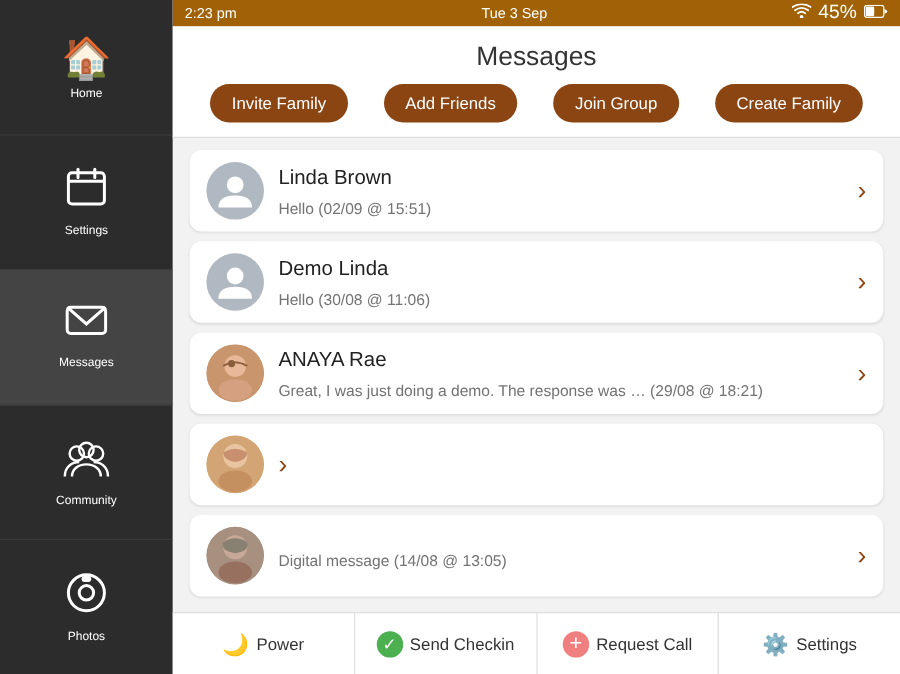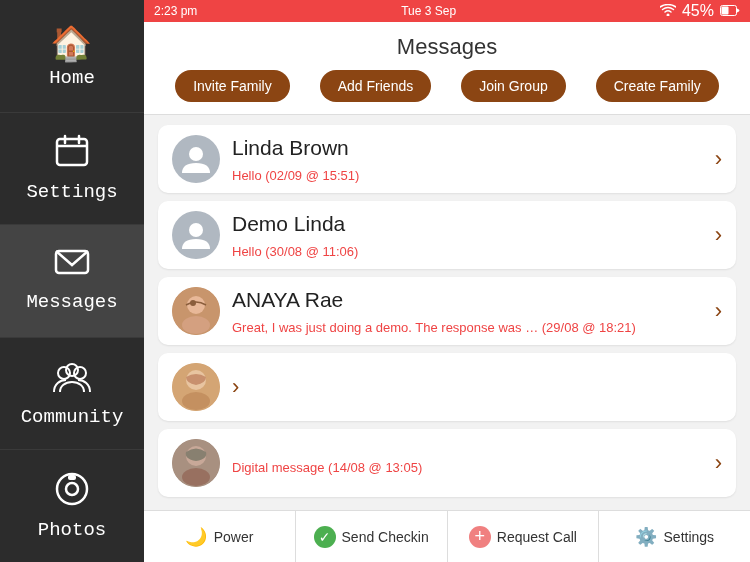--- a/index.html
+++ b/index.html
@@ -35,38 +35,37 @@
     }
     .sidebar-item:last-child { border-bottom: none; }
     .sidebar-item.active {
       background: #444;
     }
     .sidebar-item .icon {
       font-size: 34px;
       margin-bottom: 4px;
     }
     .sidebar-item .label {
-      font-size: 19px;
+      font-size: 10px;
       color: #fff;
       font-weight: 400;
-      font-family: Liberation Mono, monospace;
     }
 
     
     .main {
       flex: 1;
       display: flex;
       flex-direction: column;
       background: #f2f2f2;
       height: 562px;
     }
 
     
     .status-bar {
-      background: #ef4444;
+      background: #a16207;
       color: #fff;
       font-size: 12px;
       padding: 2px 10px;
       display: flex;
       justify-content: space-between;
       align-items: center;
       height: 22px;
     }
     .status-right {
       display: flex;
@@ -140,27 +139,27 @@
     }
     .avatar-svg {
       width: 32px;
       height: 32px;
       fill: #fff;
     }
     .message-content {
       flex: 1;
     }
     .message-name {
-      font-size: 21px;
+      font-size: 17px;
       font-weight: 500;
       color: #222;
     }
     .message-preview {
       font-size: 13px;
-      color: #ef4444;
+      color: #737373;
       margin-top: 8px;
     }
     .chevron-right {
       color: #8B4513;
       font-size: 22px;
       font-weight: 300;
     }
 
     
     .bottom-bar {

